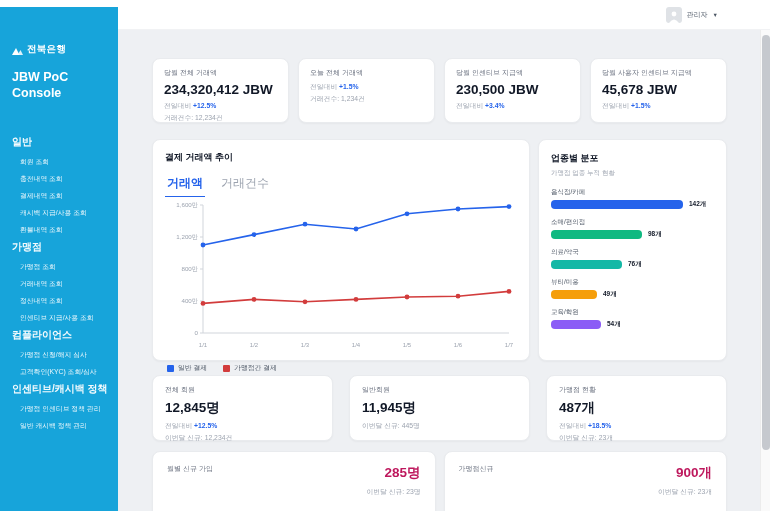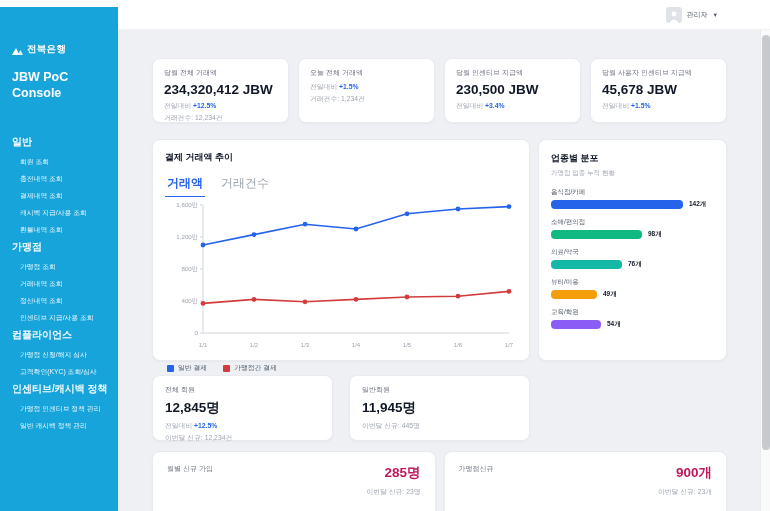--- a/index.html
+++ b/index.html
@@ -261,20 +261,26 @@
           <div class="card-label">전체 회원</div>
           <div class="card-value">12,845명</div>
           <div class="card-sub"><span>전일대비 </span><span class="pct">+12.5%</span></div>
           <div class="card-sub">이번달 신규: 12,234건</div>
         </div>
         <div class="card member-card">
           <div class="card-label">일반회원</div>
           <div class="card-value">11,945명</div>
           <div class="card-sub">이번달 신규: 445명</div>
         </div>
+        <div class="card member-card">
+          <div class="card-label">가맹점 현황</div>
+          <div class="card-value">487개</div>
+          <div class="card-sub"><span>전일대비 </span><span class="pct">+18.5%</span></div>
+          <div class="card-sub">이번달 신규: 23개</div>
+        </div>
       </div>
 
     <div class="bottom-row">
         <div class="card bottom-card">
           <div class="card-label">월별 신규 가입</div>
           <div class="bottom-right">
             <div class="bottom-value">285명</div>
             <div class="bottom-sub">이번달 신규: 23명</div>
           </div>
         </div>

